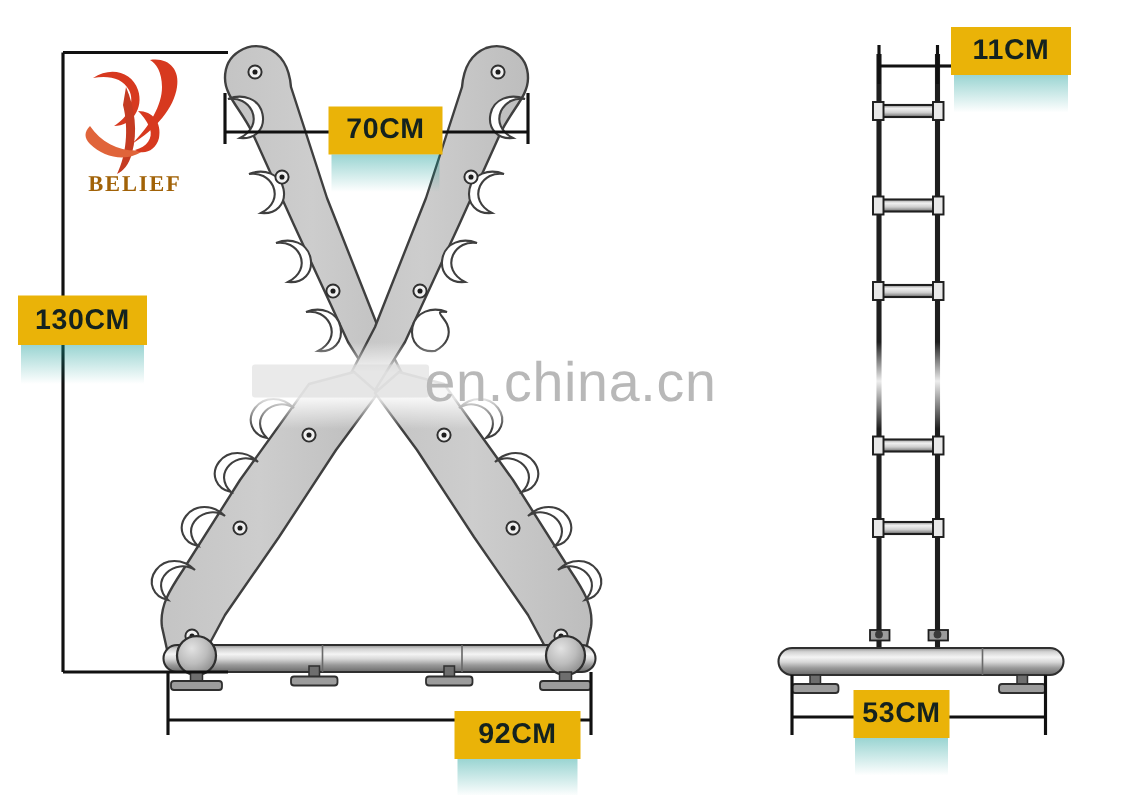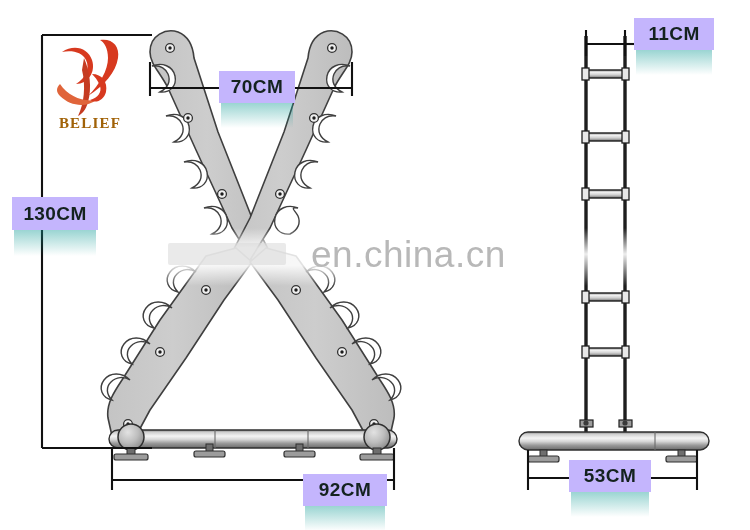--- a/index.html
+++ b/index.html
@@ -36,21 +36,21 @@
     letter-spacing: 0.4px;
     white-space: nowrap;
     z-index: 40;
   }
   .dim-label .chip {
     display: flex;
     align-items: center;
     justify-content: center;
     width: 100%;
     height: 100%;
-    background: #c4b5fd;
+    background: #eab308;
     color: #14221f;
     font-size: 19px;
     font-weight: bold;
   }
   .dim-label .chip-glow {
     position: absolute;
     left: 2%;
     top: 100%;
     width: 96%;
     height: 78%;
@@ -71,21 +71,20 @@
   }
   .watermark {
     position: absolute;
     z-index: 30;
     color: #b8b8b8;
     font-family: "Liberation Sans", sans-serif;
     font-size: 37px;
     letter-spacing: 0.5px;
     white-space: nowrap;
     pointer-events: none;
-    margin-left: 28px;
   }
 </style>
 </head>
 <body>
 
 <div id="stage">
 
   <svg class="layer" viewBox="0 0 750 530">
     <defs>
 
@@ -367,18 +366,18 @@
   <div class="dim-label" style="left:303px; top:474px; width:84px; height:32px;">
     <div class="chip">92CM</div>
     <div class="chip-glow"></div>
   </div>
 
   <div class="dim-label" style="left:634px; top:18px; width:80px; height:32px;">
     <div class="chip">11CM</div>
     <div class="chip-glow"></div>
   </div>
 
-  <div class="dim-label" style="left:569px; top:460px; width:82px; height:32px;">
+  <div class="dim-label" style="left:569px; top:460px; width:64px; height:32px;">
     <div class="chip">53CM</div>
     <div class="chip-glow"></div>
   </div>
 
 </div>
 
 </body></html>

